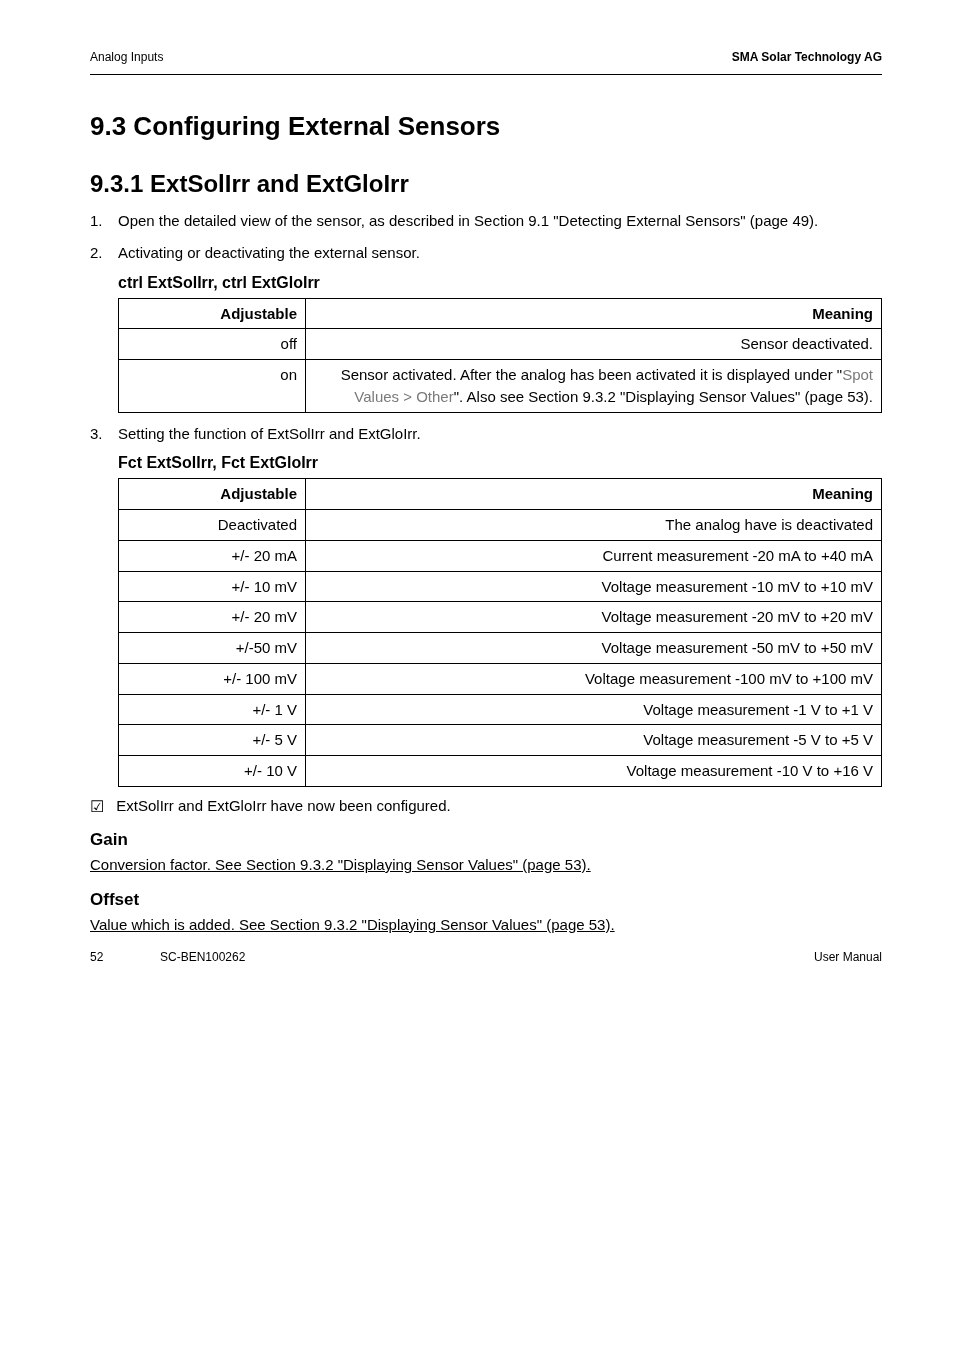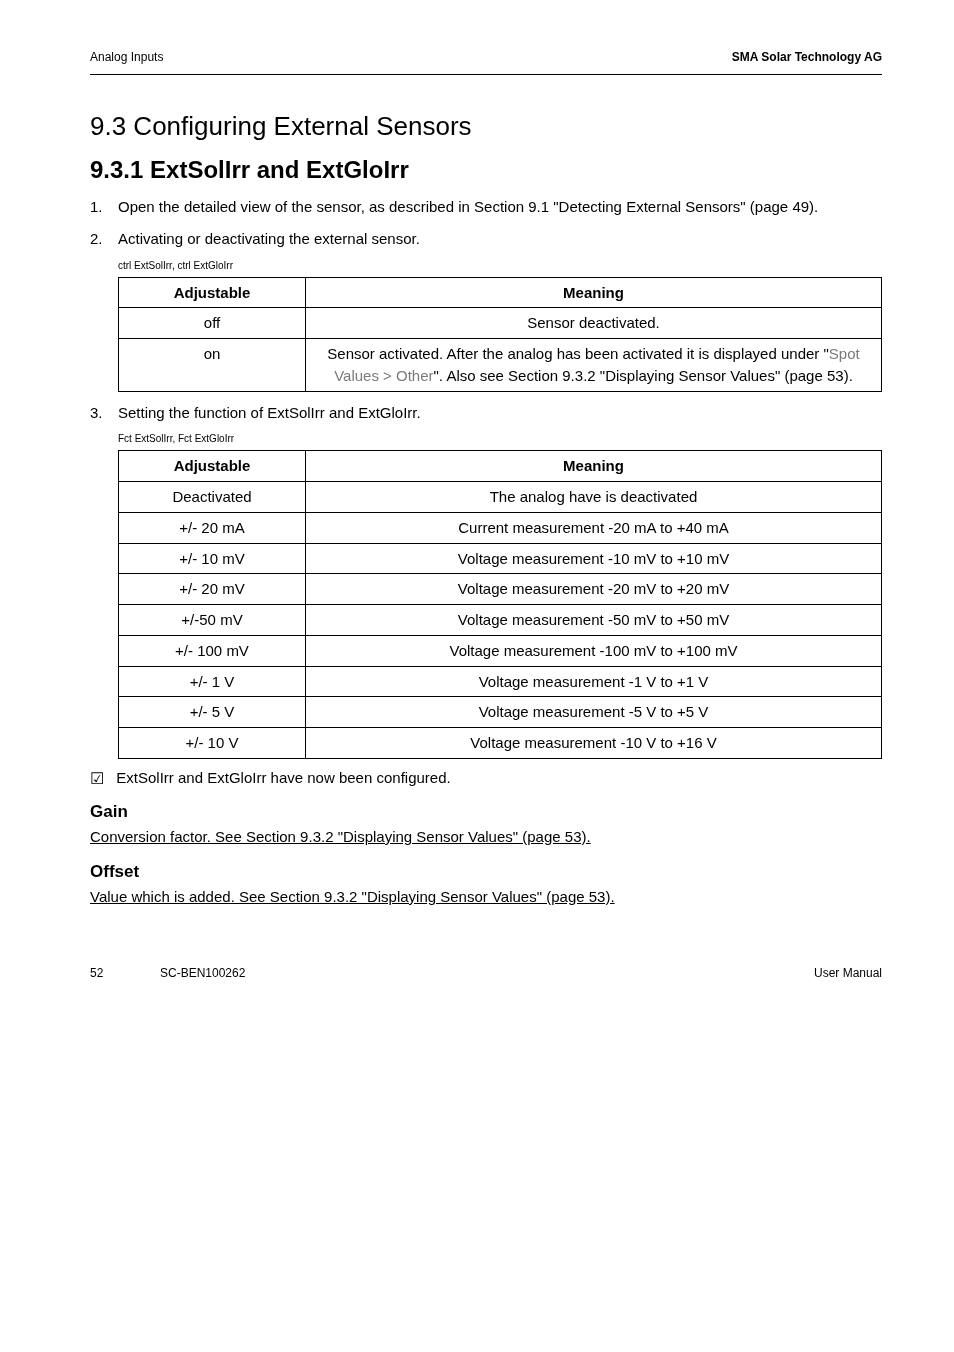--- a/index.html
+++ b/index.html
@@ -30,22 +30,22 @@
   .running-header .right {
     font-weight: bold;
   }
   .rule {
     border: none;
     border-top: 1px solid #000;
     margin: 2px 0 36px 0;
   }
   h2.sec {
     font-size: 26px;
-    font-weight: normal;
-    margin: 0 0 14px 0;
+    font-weight: bold;
+    margin: 0 0 28px 0;
   }
   h3.subsec {
     font-size: 24px;
     font-weight: bold;
     margin: 0 0 12px 0;
   }
   ol.steps {
     list-style: none;
     padding: 0;
     margin: 0 0 8px 0;
@@ -59,35 +59,35 @@
     padding-left: 28px;
     position: relative;
   }
   ol.steps > li::before {
     content: counter(step) ".";
     position: absolute;
     left: 0;
     top: 0;
   }
   .param-head {
-    font-weight: normal;
-    font-size: 10px;
+    font-weight: bold;
+    font-size: 16px;
     margin: 6px 0 6px 28px;
   }
   table.box {
     border-collapse: collapse;
     width: calc(100% - 28px);
     margin-left: 28px;
     margin-bottom: 10px;
     font-size: 15px;
   }
   table.box th, table.box td {
     border: 1px solid #000;
     padding: 4px 8px;
-    text-align: center;
+    text-align: right;
     vertical-align: top;
     line-height: 1.45;
     font-weight: normal;
   }
   table.box th {
     font-weight: bold;
   }
   .gray-text { color: #7a7a7a; }
   .check-line {
     display: flex;
@@ -108,21 +108,21 @@
   p.body {
     font-size: 15px;
     margin: 0 0 14px 0;
     line-height: 1.45;
     text-decoration: underline;
   }
   .footer {
     position: absolute;
     left: 90px;
     right: 72px;
-    bottom: 40px;
+    bottom: 56px;
     display: flex;
     justify-content: space-between;
     font-size: 12px;
     border: none;
   }
   .footer .pageno { }
   .footer .center { position: absolute; left: 70px; }
 </style>
 </head>
 <body>

